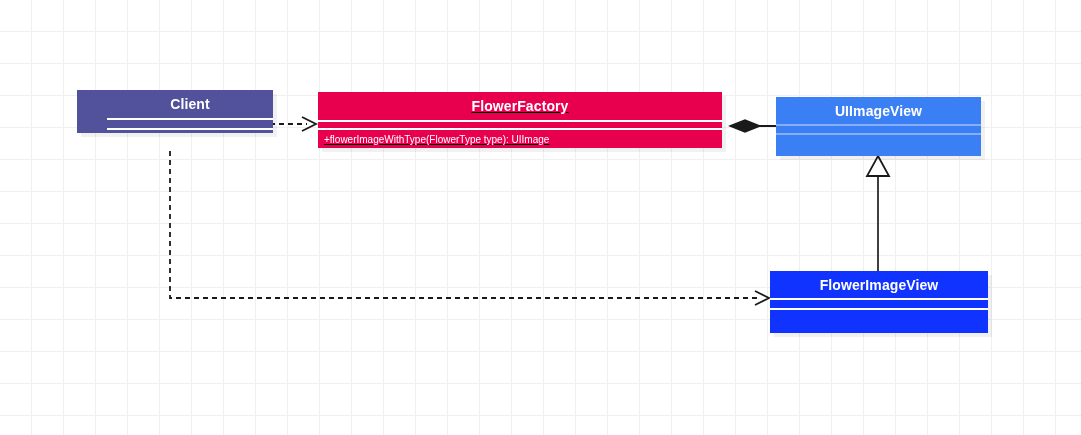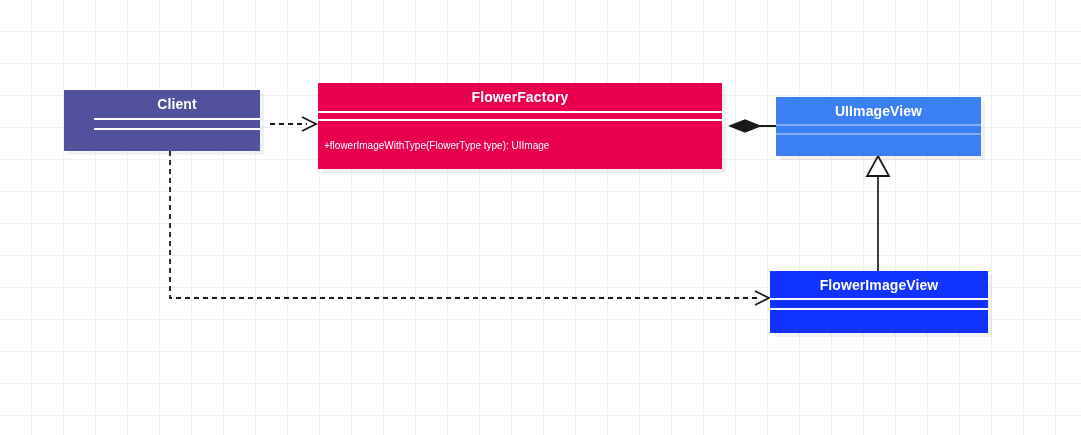--- a/index.html
+++ b/index.html
@@ -54,38 +54,39 @@
     color: #ffffff;
     font-size: 10px;
     display: flex;
     align-items: center;
     padding-left: 6px;
     white-space: nowrap;
   }
 
   
   #class-client {
-    left: 64px;
+    left: 77px;
     top: 90px;
     width: 196px;
-    height: 61px;
+    height: 43px;
     background: #52519b;
     padding-left: 30px;
   }
   #class-client .uml-title { height: 28px; }
   #class-client .uml-sep { background: #ffffff; }
   #class-client .uml-attrs { height: 8px; }
 
   
   #class-flowerfactory {
     left: 318px;
-    top: 83px;
+    top: 92px;
     width: 404px;
-    height: 86px;
+    height: 56px;
     background: #e8004f;
+    text-decoration: underline;
   }
   #class-flowerfactory .uml-title { height: 28px; }
   #class-flowerfactory .uml-sep { background: #ffffff; }
   #class-flowerfactory .uml-attrs { height: 6px; }
 
   
   #class-uiimageview {
     left: 776px;
     top: 97px;
     width: 205px;

